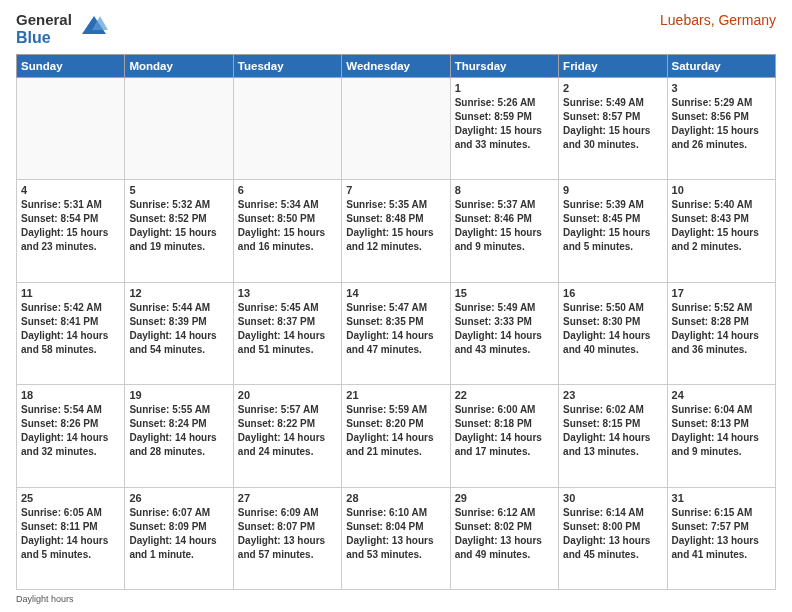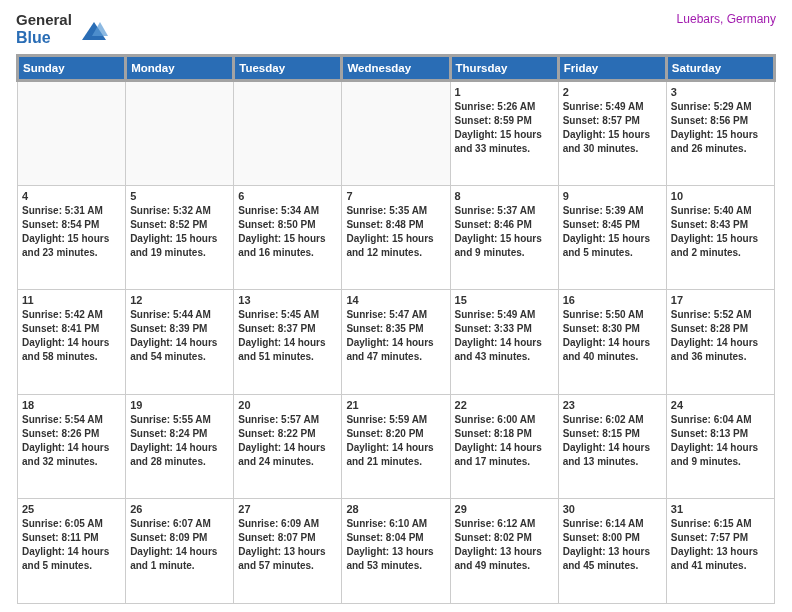--- a/index.html
+++ b/index.html
@@ -18,21 +18,21 @@
       flex-direction: column;
     }
     .header {
       display: flex;
       justify-content: space-between;
       align-items: flex-start;
       margin-bottom: 8px;
     }
     .logo {
       display: flex;
-      align-items: flex-end;
+      align-items: flex-start;
       gap: 6px;
     }
     .logo-text {
       display: flex;
       flex-direction: column;
       line-height: 1.1;
     }
     .logo-general {
       font-size: 15px;
       font-weight: bold;
@@ -50,37 +50,37 @@
     }
     .title-block {
       text-align: right;
     }
     .month-year {
       font-size: 32px;
       font-weight: normal;
       color: #333;
     }
     .location {
-      font-size: 12px;
-      color: #a21caf;
+      font-size: 14px;
+      color: #c2410c;
     }
     .calendar {
       flex: 1;
       border-collapse: collapse;
       width: 100%;
       table-layout: fixed;
     }
     .calendar thead tr th {
       background-color: #2a6db5;
       color: #fff;
       font-size: 11.5px;
       font-weight: bold;
       padding: 5px 4px;
       text-align: left;
-      border: 3px solid #a3a3a3;
+      border: 1px solid #a3a3a3;
     }
     .calendar tbody tr td {
       border: 1px solid #ccc;
       vertical-align: top;
       padding: 4px 4px;
       font-size: 9.5px;
       color: #333;
       height: 85px;
       background: #fff;
     }
@@ -370,13 +370,16 @@
             <span class="day-number">31</span>
             <div class="day-info">Sunrise: 6:15 AM
 Sunset: 7:57 PM
 Daylight: 13 hours
 and 41 minutes.</div>
           </td>
         </tr>
       </tbody>
   </table>
 
+  <div class="footer">
+    <span>Daylight hours</span>
+  </div>
 </div>
 
 </body></html>

